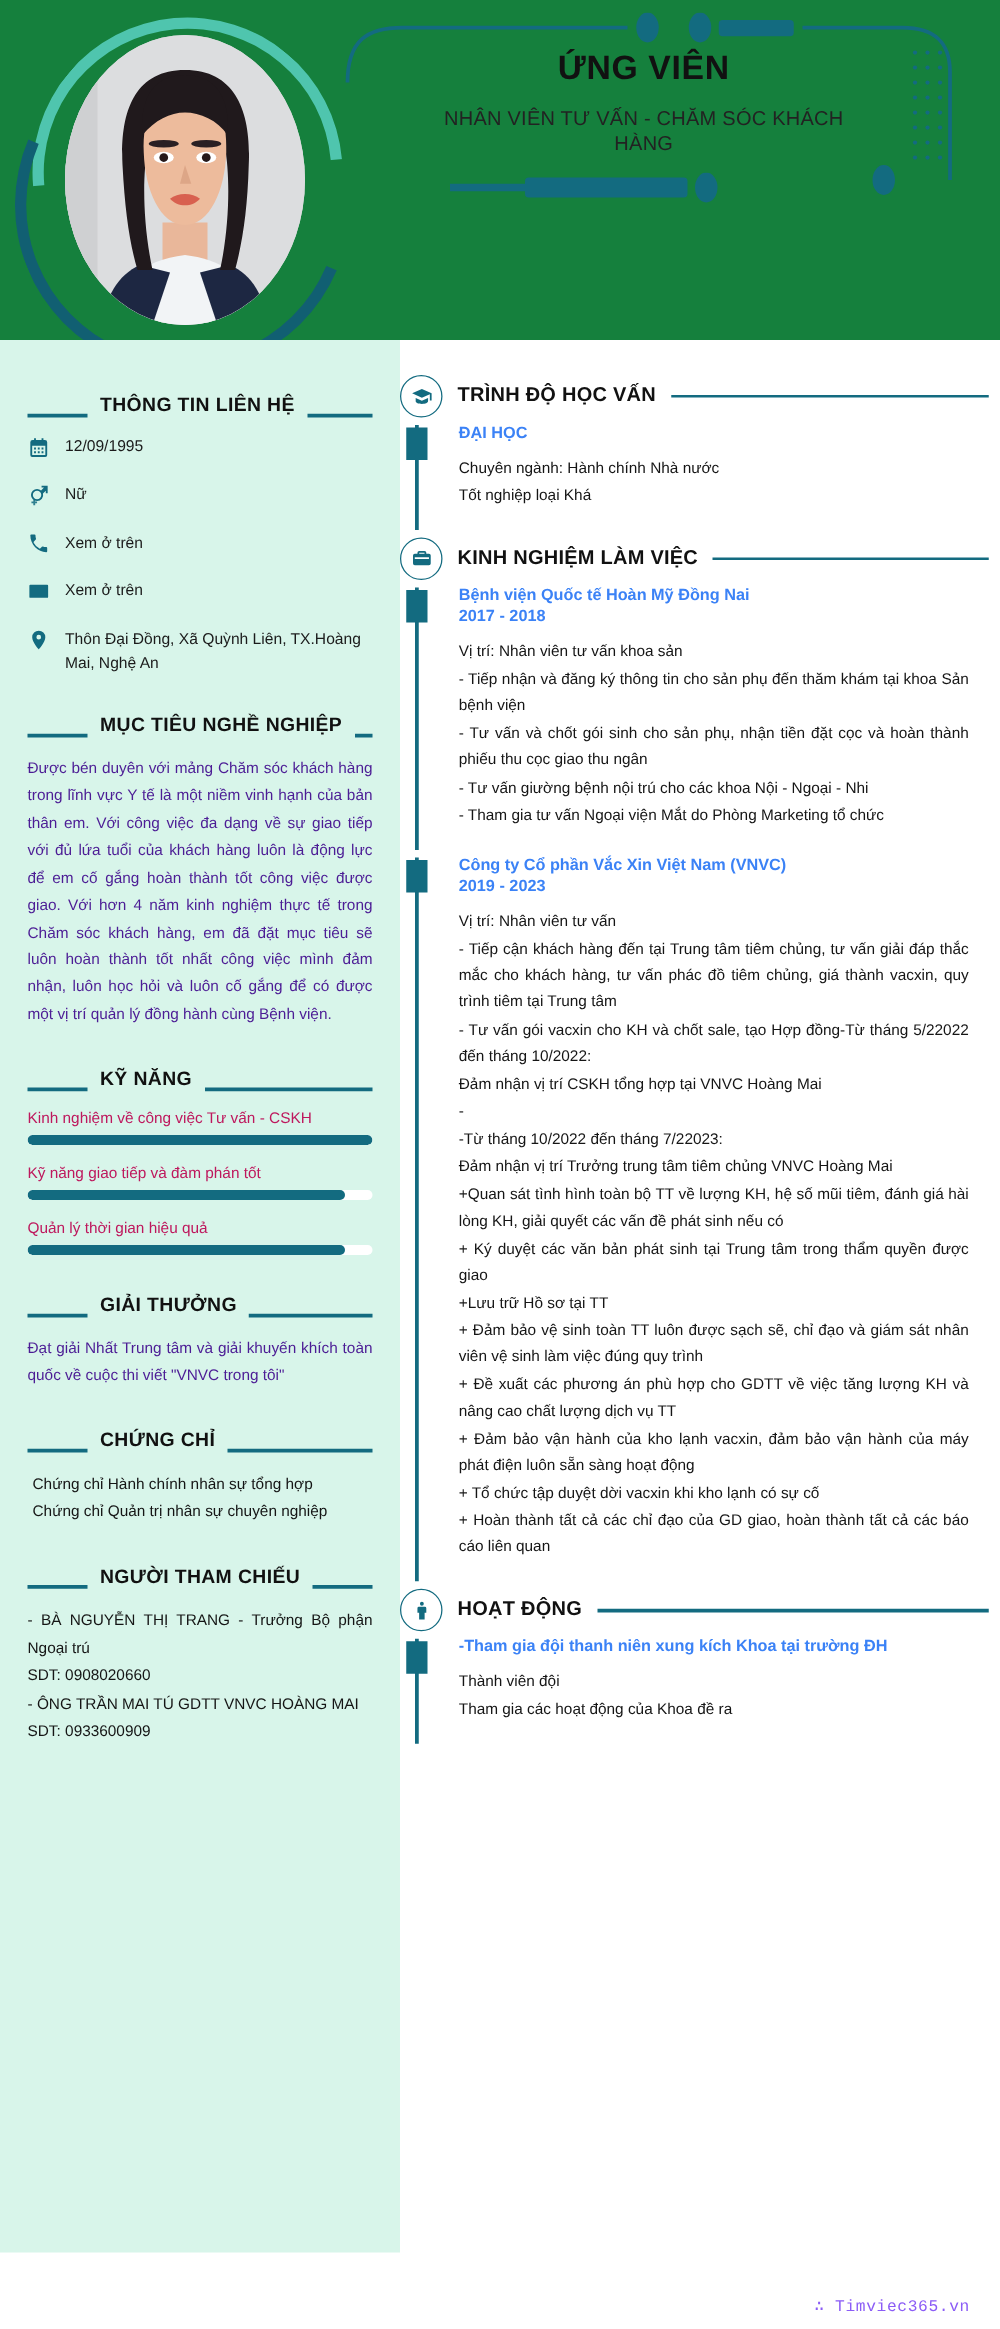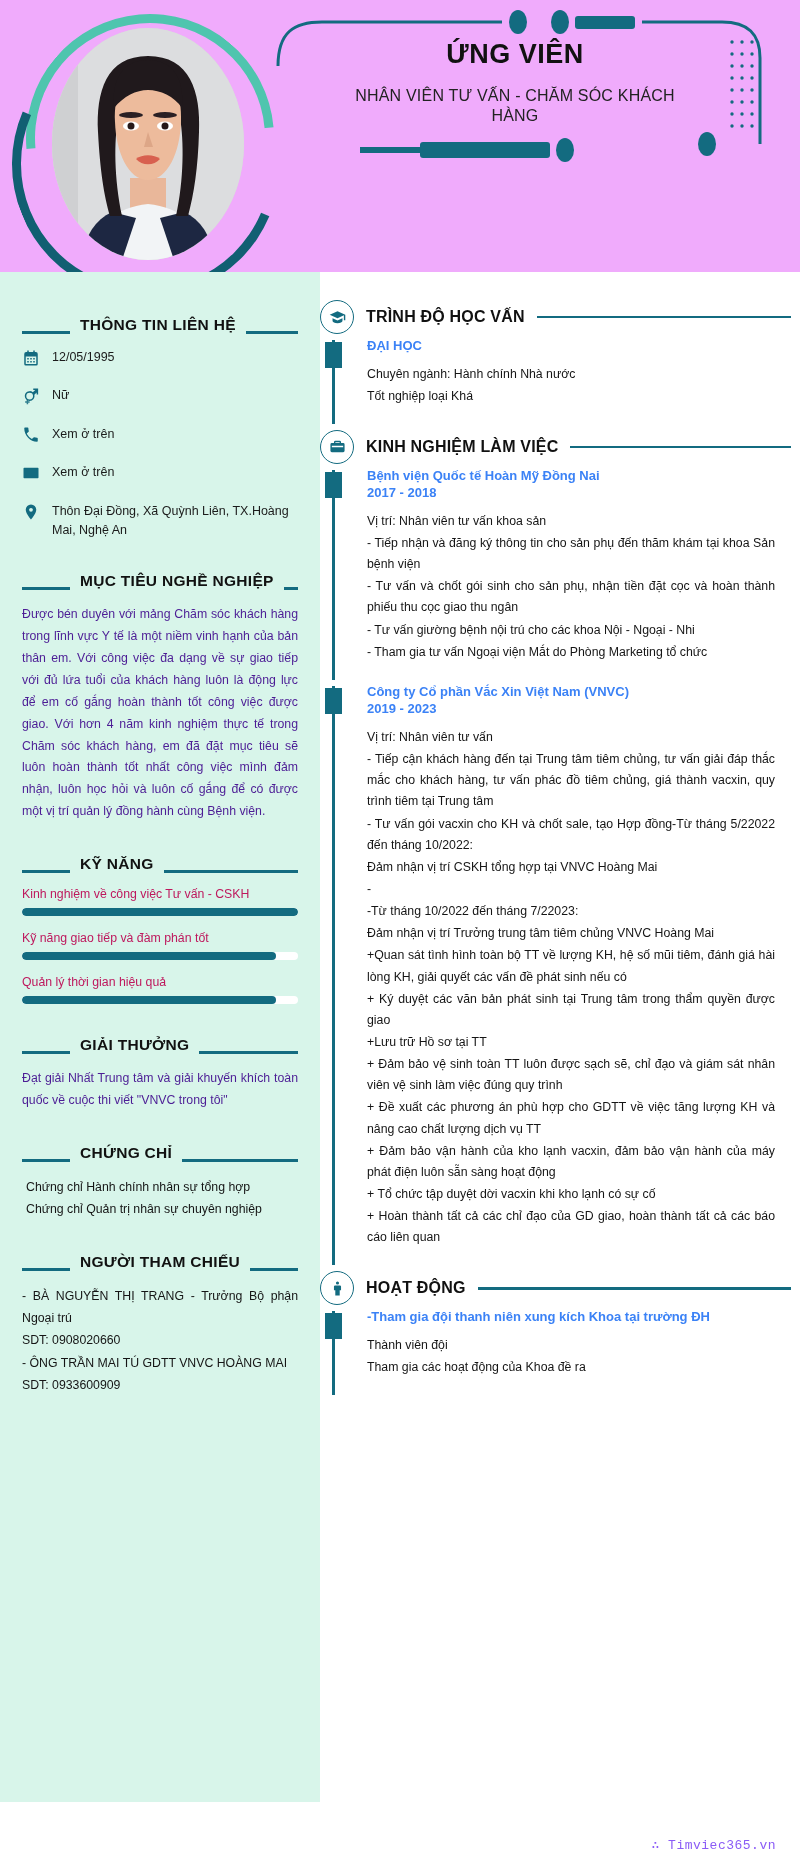--- a/index.html
+++ b/index.html
@@ -14,21 +14,21 @@
     font-family: "Liberation Sans", sans-serif;
     color: #1a1a1a;
     overflow: hidden;
   }
 
   
   .header {
     position: relative;
     height: 272px;
     width: 800px;
-    background: #f0abfc;
+    background: #15803d;
   }
 
   
   .ring-teal {
     position: absolute;
     left: 26px;
     top: 14px;
     width: 248px;
     height: 248px;
     border-radius: 50%;
@@ -392,21 +392,21 @@
         <span class="rule right"></span>
       </div>
 
       <div class="contact-list">
         <div class="contact-row">
           <span class="ic">
             <svg viewBox="0 0 24 24">
                 <path d="M7 2v2H5.5A2.5 2.5 0 0 0 3 6.5V20a2 2 0 0 0 2 2h14a2 2 0 0 0 2-2V6.5A2.5 2.5 0 0 0 18.5 4H17V2h-2v2H9V2H7zm-2 8h14v10H5V10zm2 2v2h2v-2H7zm4 0v2h2v-2h-2zm4 0v2h2v-2h-2zM7 16v2h2v-2H7zm4 0v2h2v-2h-2zm4 0v2h2v-2h-2z"></path>
               </svg>
           </span>
-          <span class="txt">12/05/1995</span>
+          <span class="txt">12/09/1995</span>
         </div>
 
         <div class="contact-row">
           <span class="ic">
             <svg viewBox="0 0 24 24">
                 <path d="M21 2h-6v2h2.6l-3.1 3.1a6.5 6.5 0 0 0-4.3-1.6 6.5 6.5 0 1 0 0 13 6.5 6.5 0 0 0 6.3-8.2L19.5 7.4V10h2V2zm-10.8 5.5a4.5 4.5 0 1 1 0 9 4.5 4.5 0 0 1 0-9z"></path>
                 <path d="M8.2 16.9h-2v2h-2v2h2v2h2v-2h2v-2h-2z" opacity=".85"></path>
               </svg>
           </span>
           <span class="txt">Nữ</span>

